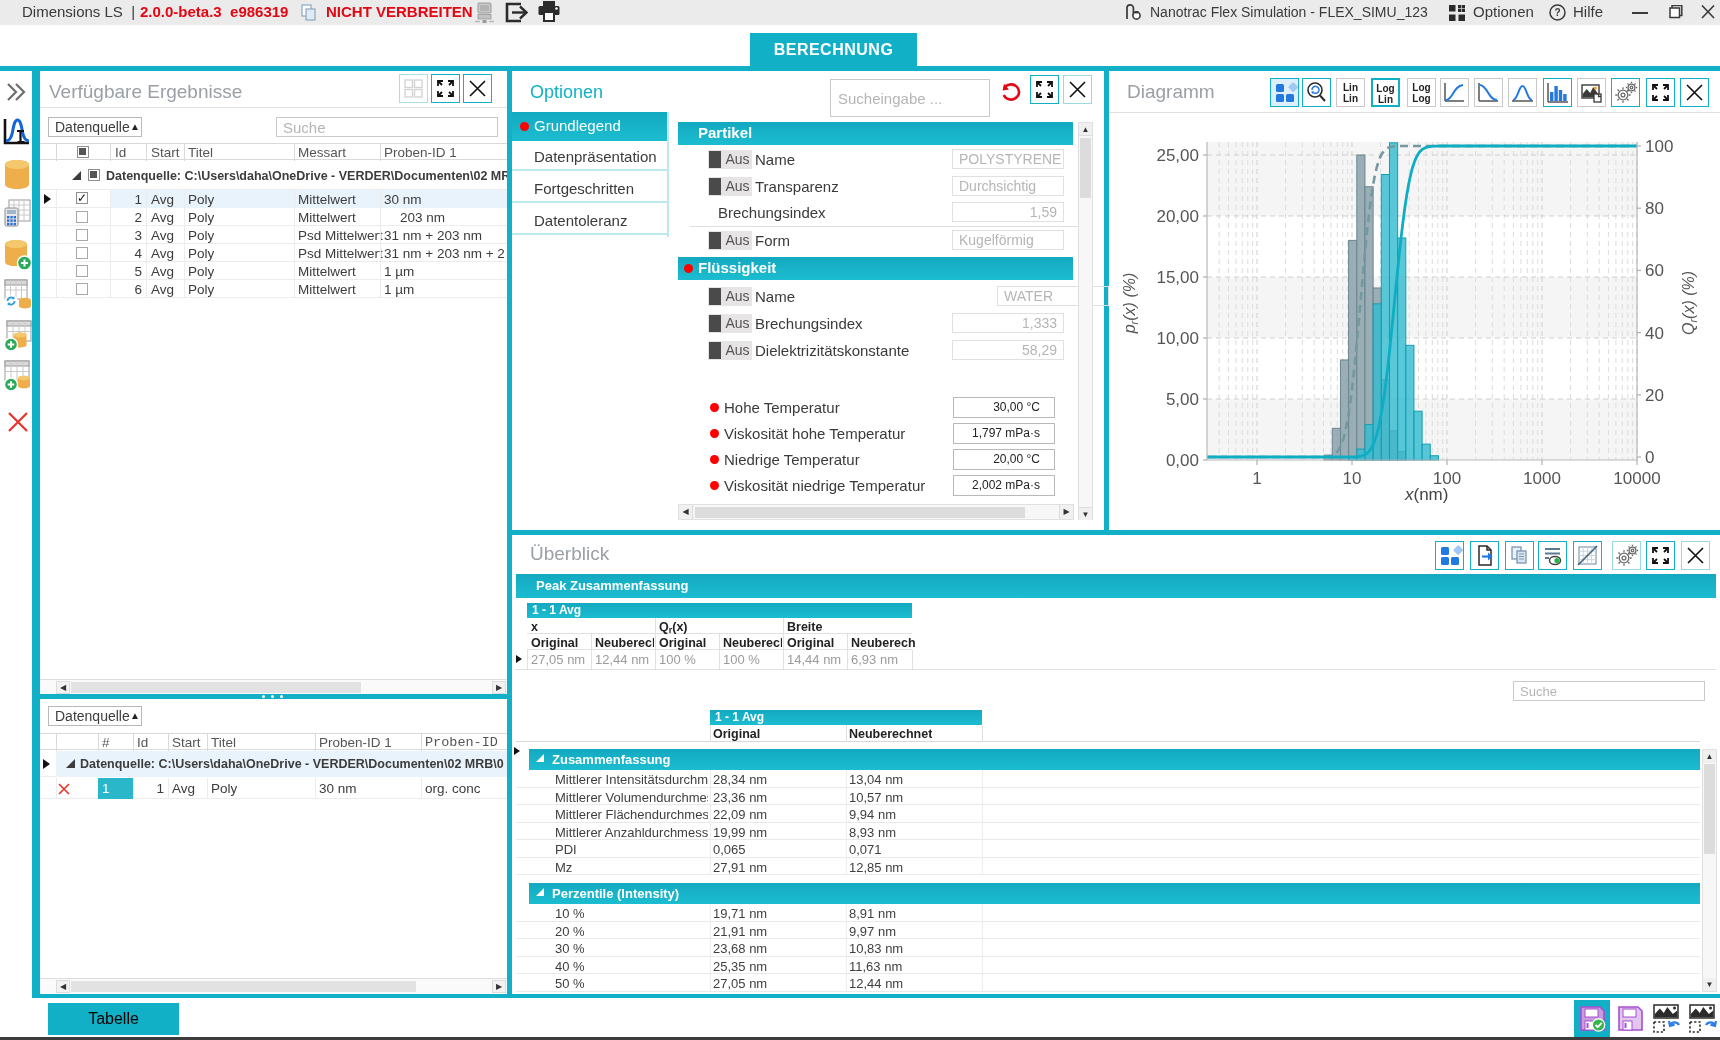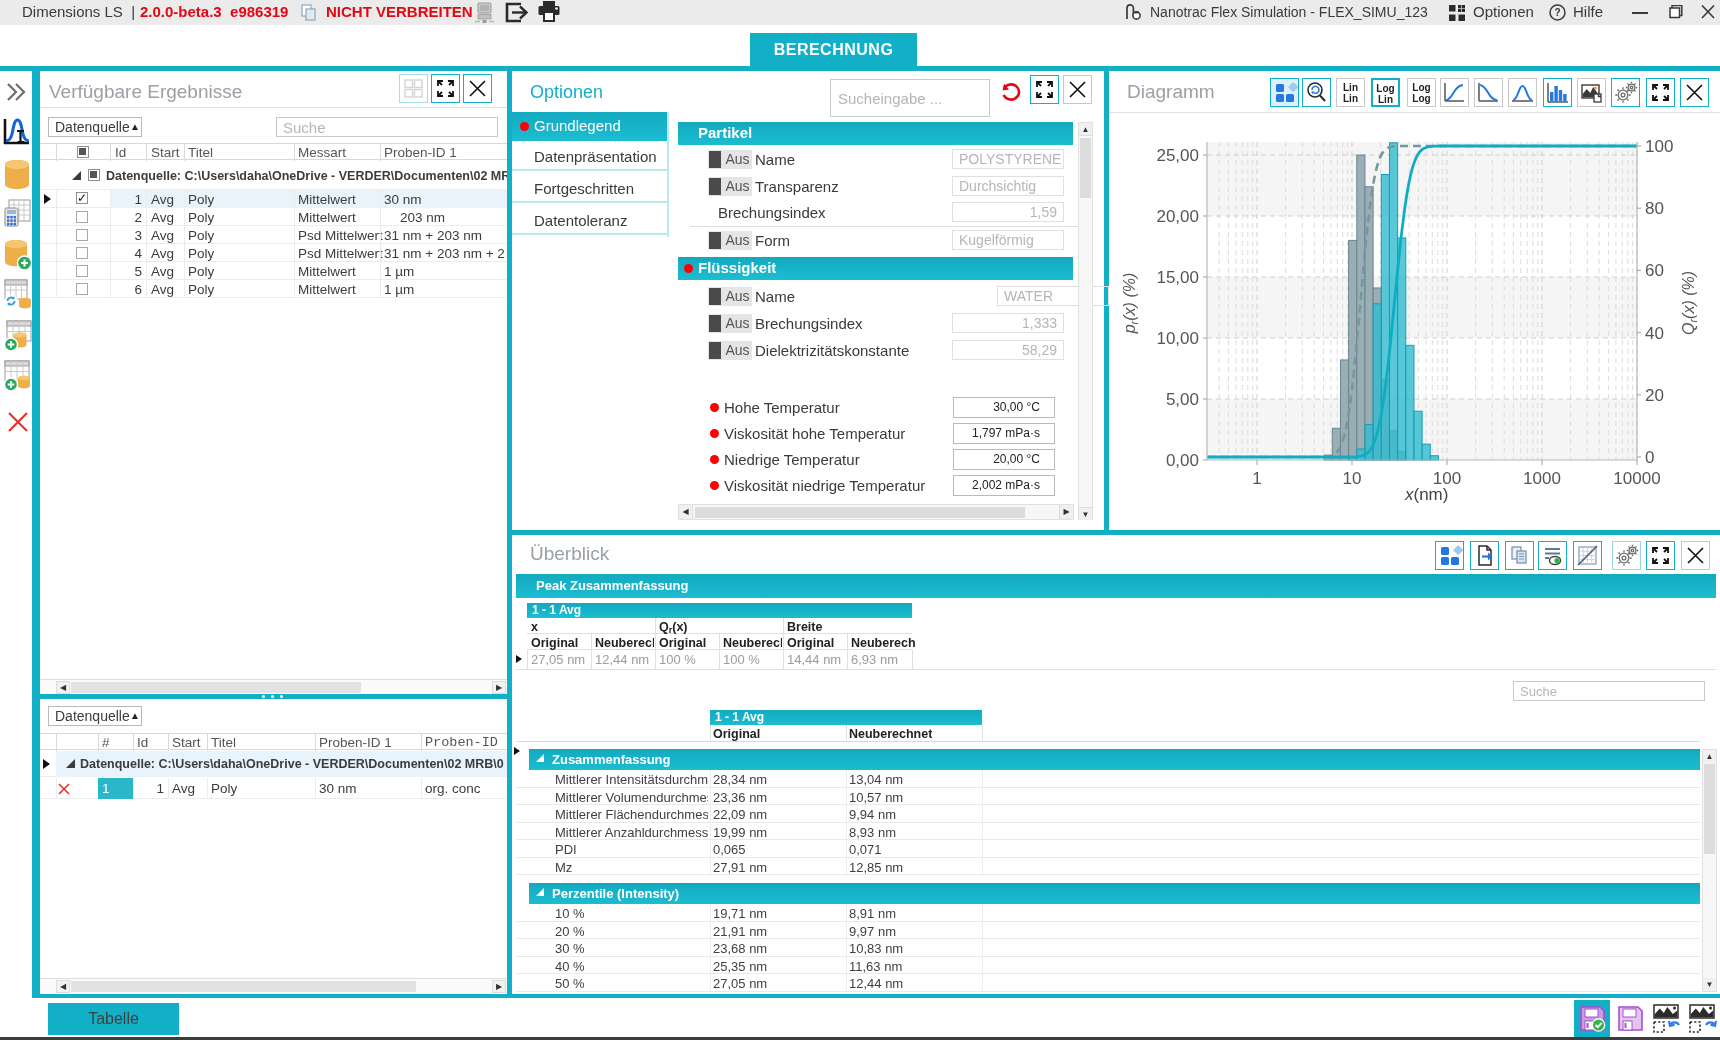--- a/index.html
+++ b/index.html
@@ -893,21 +893,21 @@
         </div>
       </div>
 
     <div class="abs" style="left:1190px; top:214px; width:15px; height:243px; background:#f7f7f7; border:1px solid #e0e0e0;">
       <div class="abs" style="left:0; top:0; width:13px; height:13px; background:#f0f0f0; text-align:center; font-size:8px; line-height:13px; color:#333;">▲</div>
       <div class="abs" style="left:0; top:228px; width:13px; height:13px; background:#f0f0f0; text-align:center; font-size:8px; line-height:13px; color:#333;">▼</div>
       <div class="abs" style="left:1px; top:14px; width:11px; height:90px; background:#dcdcdc;"></div>
     </div>
   </div>
   <div id="statusbar" style="position:absolute; left:32px; top:998px; width:1688px; height:39px; background:#fff;">
-    <div class="abs" style="left:16px; top:5px; width:131px; height:32px; background:#12b0c6; color:#404040; font-size:16px; text-align:center; line-height:32px;">Tabelle</div>
+    <div class="abs" style="left:16px; top:5px; width:131px; height:32px; background:#12b0c6; color:#000000; font-size:16px; text-align:center; line-height:32px;">Tabelle</div>
     <div class="abs" style="left:1542px; top:2px; width:36px; height:37px; background:#12b0c6;"></div>
     <svg class="abs" style="left:1547px; top:7px;" width="27" height="27" viewBox="0 0 27 27">
       <path d="M2 2h19l4 4v19H2z" fill="#c99bdf" stroke="#a64fd0" stroke-width="1.6"></path>
       <rect x="6" y="4" width="13" height="8" fill="#fff" stroke="#a64fd0"></rect>
       <rect x="6" y="16" width="9" height="9" fill="#fff" stroke="#a64fd0"></rect>
       <rect x="7.5" y="18" width="2" height="5" fill="#a64fd0"></rect>
       <circle cx="19.5" cy="20" r="6.2" fill="#35b54a" stroke="#fff" stroke-width="1.3"></circle>
       <path d="M16.5 20l2.2 2.2 4-4.4" fill="none" stroke="#fff" stroke-width="1.8"></path>
     </svg>
     <svg class="abs" style="left:1585px; top:7px;" width="27" height="27" viewBox="0 0 27 27">

